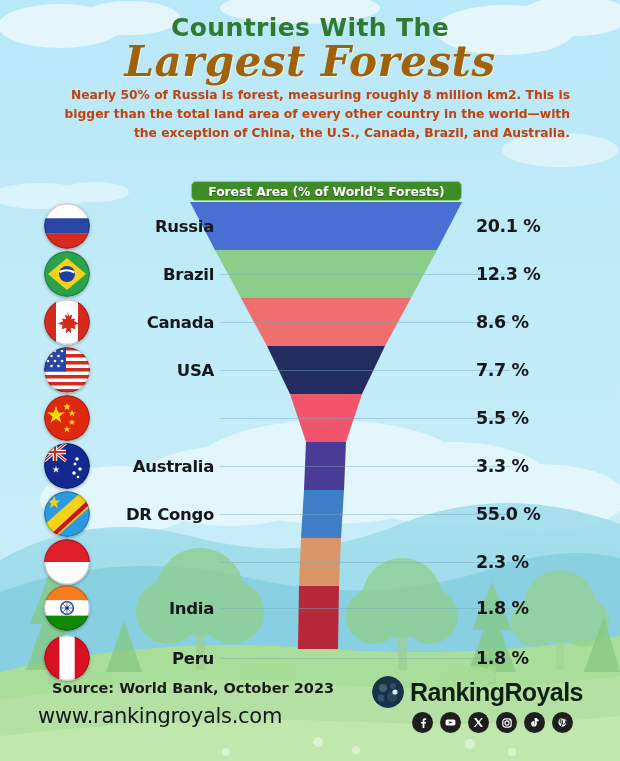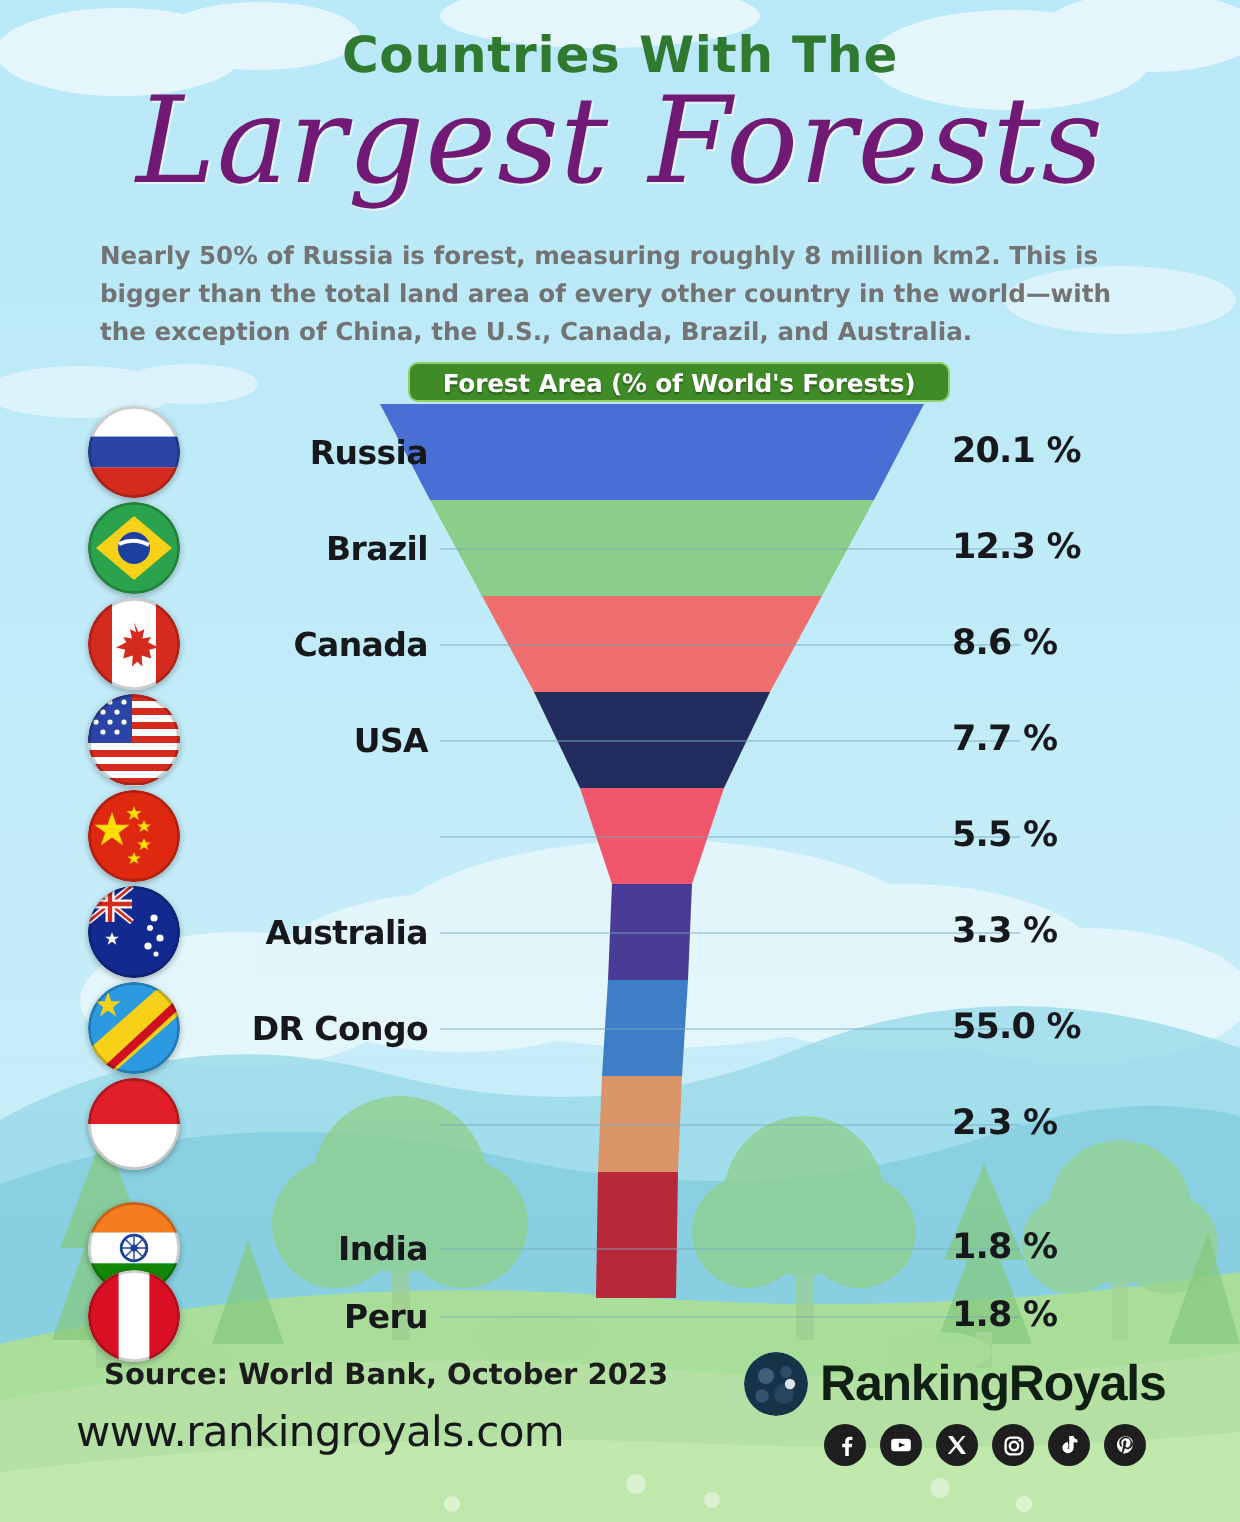--- a/index.html
+++ b/index.html
@@ -17,38 +17,38 @@
   #content { position:absolute; inset:0; z-index:5; }
 
   .title-block { padding-top:14px; text-align:center; }
   .title-line1 {
     font-family:"DejaVu Sans", sans-serif;
     font-size:25px; font-weight:700; color:#2f7a30;
     letter-spacing:.4px; line-height:1.1;
   }
   .title-line2 {
     font-family:"DejaVu Serif", serif;
-    font-size:60px; font-weight:400; font-style:italic;
-    color:#701a75; line-height:1.05; margin-top:-2px;
+    font-size:42px; font-weight:700; font-style:italic;
+    color:#a16207; line-height:1.05; margin-top:-2px;
     letter-spacing:.5px;
     text-shadow:1px 1px 0 rgba(255,255,255,.55);
   }
 
   .subtitle {
-    margin:16px auto 0; width:520px; text-align:left;
+    margin:2px auto 0; width:520px; text-align:right;
     font-family:"DejaVu Sans", sans-serif;
-    font-size:12.3px; line-height:1.55; color:#737373;
+    font-size:12.3px; line-height:1.55; color:#c2410c;
     font-weight:600;
   }
 
   
   .chart { position:absolute; left:0; top:181px; width:620px; height:492px; }
 
   .legend-badge {
-    position:absolute; left:204px; top:0; width:271px; height:20px;
+    position:absolute; left:191px; top:0; width:271px; height:20px;
     background:#3f8b27; border:1.5px solid #8fd06a; border-radius:5px;
     color:#ffffff; font-family:"DejaVu Sans", sans-serif;
     font-size:12.4px; font-weight:700; letter-spacing:-.1px;
     display:flex; align-items:center; justify-content:center;
     z-index:9; white-space:nowrap;
     text-shadow:0 1px 1px rgba(0,0,0,.35);
   }
 
   
   .rows { position:absolute; inset:0; z-index:8; }
@@ -440,21 +440,21 @@
                 <rect width="46" height="23" y="0" fill="#e01f28"></rect>
                 <rect width="46" height="23" y="23" fill="#fff"></rect>
               </g>
           <circle cx="23" cy="23" r="22.3" fill="none" stroke="rgba(0,0,0,.22)" stroke-width="1.4"></circle>
             </svg>
         </span>
         <span class="lead"></span>
         <span class="pct">2.3 %</span>
       </div>
 
-      <div class="row" style="top:419px">
+      <div class="row" style="top:403px">
         <span class="flag">
           <svg viewBox="0 0 46 46">
               <defs>
                 <clipPath id="cIn">
                   <circle cx="23" cy="23" r="23"></circle>
                 </clipPath>
               </defs>
           <g clip-path="url(#cIn)">
                 <rect width="46" height="15.3" y="0" fill="#f57c1f"></rect>
                 <rect width="46" height="15.4" y="15.3" fill="#fff"></rect>

